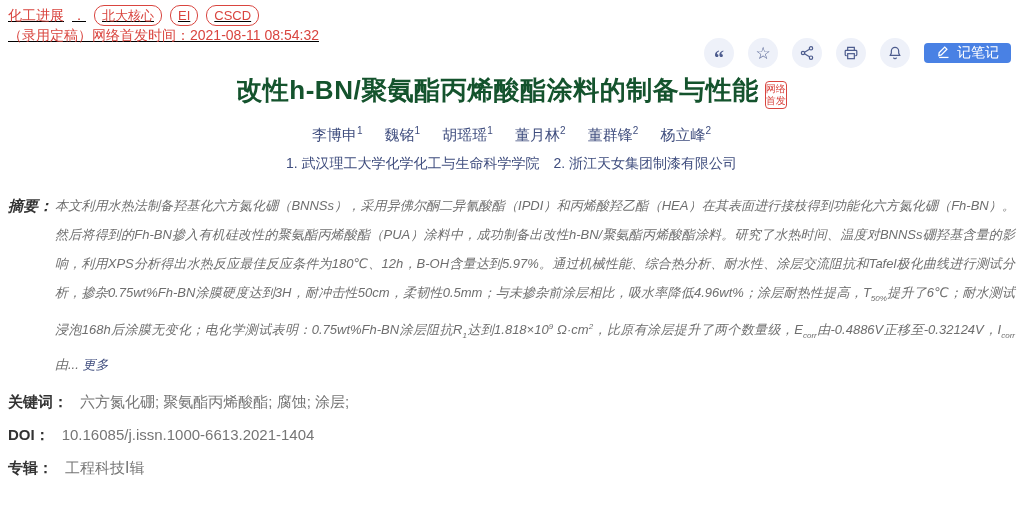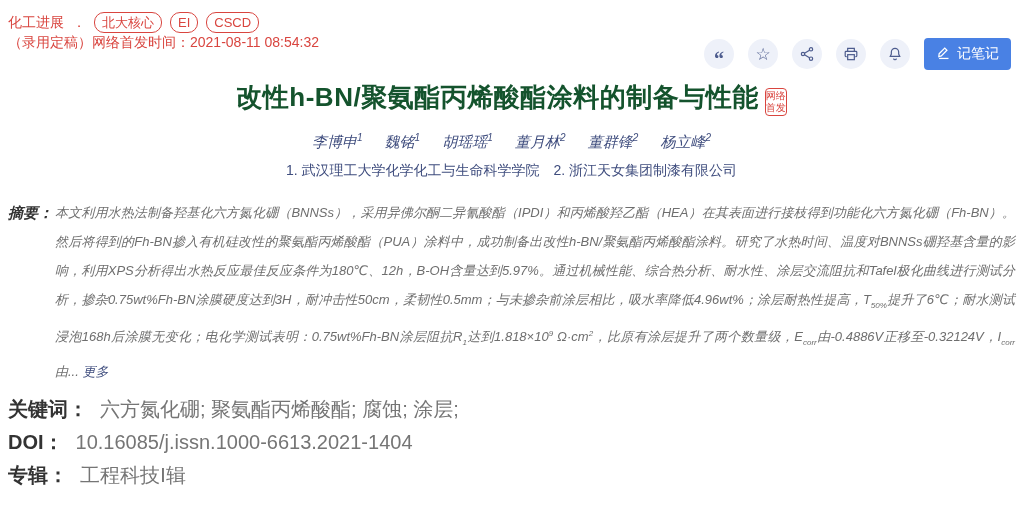--- a/index.html
+++ b/index.html
@@ -1,59 +1,59 @@
 <!DOCTYPE html>
 <html><head>
 <meta charset="utf-8">
 <style>
   * { margin:0; padding:0; box-sizing:border-box; }
   html,body { background:#fff; }
   body { width:1023px; height:505px; font-family:"Liberation Sans","DejaVu Sans",sans-serif; }
   .page { position:relative; width:1023px; height:505px; overflow:hidden; background:#fff; }
 
   
-  .topbar { position:relative; padding:12px 10px 0 8px; }
+  .topbar { position:relative; padding:5px 10px 0 8px;text-decoration:underline; }
   .journal-row { display:flex; align-items:center; gap:8px; }
   .journal-name { color:#d9453f; font-size:14px; text-decoration:none; cursor:pointer; }
   .journal-sep { color:#d9453f; font-size:14px; }
   .badge { display:inline-block; border:1px solid #d9453f; color:#d9453f; font-size:13px;
            line-height:17px; padding:1px 7px; border-radius:10px; cursor:pointer; }
   .pub-row { margin-top:1px; color:#d9453f; font-size:14px; }
 
   .actions { position:absolute; top:38px; right:12px; display:flex; align-items:center; gap:14px; }
   .icon-circle { width:30px; height:30px; border-radius:50%; background:#eef1f9; cursor:pointer;
                  display:flex; align-items:center; justify-content:center; color:#4d5c8e; }
   .icon-circle svg { display:block; }
   .glyph-quote { font-family:"Liberation Serif","DejaVu Serif",serif; font-weight:bold; font-size:20px; line-height:10px; margin-top:10px; }
   .glyph-star { font-size:17px; line-height:17px; }
-  .note-btn { display:flex; align-items:center; gap:6px; height:32px; padding:0 12px;
+  .note-btn { display:flex; align-items:center; gap:6px; height:20px; padding:0 12px;
               background:#4981e4; color:#fff; font-size:14px; border:none; border-radius:4px; cursor:pointer; }
 
   
   .title-row { margin-top:28px; text-align:center; }
   .title { display:inline; font-size:26px; font-weight:700; color:#14532d; letter-spacing:0.5px; }
   .title-badge { display:inline-flex; flex-direction:column; vertical-align:middle; margin-left:6px;
                  border:1px solid #d9453f; border-radius:4px; color:#d9453f; font-size:10px;
                  line-height:12px; padding:1px 0; font-weight:400; }
 
   
   .authors { margin-top:16px; text-align:center; font-size:15px; color:#3f4d7e; }
-  .author { margin:0 9px; cursor:pointer;font-style:italic; }
+  .author { margin:0 9px; cursor:pointer; }
   .author sup { font-size:10px; }
   .affil { margin-top:10px; text-align:center; font-size:14px; color:#3f4d7e; }
 
   
   .abstract { position:relative; margin:18px 8px 0 8px;font-style:italic; }
   .abstract .lbl { position:absolute; left:0; top:0; font-weight:bold; color:#333; font-size:15px; line-height:29px; }
   .abstract p { margin-left:47px; font-size:13px; line-height:29px; color:#6e6e6e; text-align:justify; }
   .abstract sub, .abstract sup { font-size:62%; }
   .more { color:#3f4d7e; cursor:pointer; text-decoration:none; }
 
   
-  .field { display:flex; margin:13px 8px 0 8px; font-size:20px; line-height:20px; }
+  .field { display:flex; margin:13px 8px 0 8px; font-size:15px; line-height:20px; }
   .field .lbl { font-weight:bold; color:#333; margin-right:12px; white-space:nowrap; }
   .field .val { color:#757575; }
 </style>
 </head>
 <body>
 
 <div class="page">
 
   <div class="topbar">
     <div class="journal-row">

